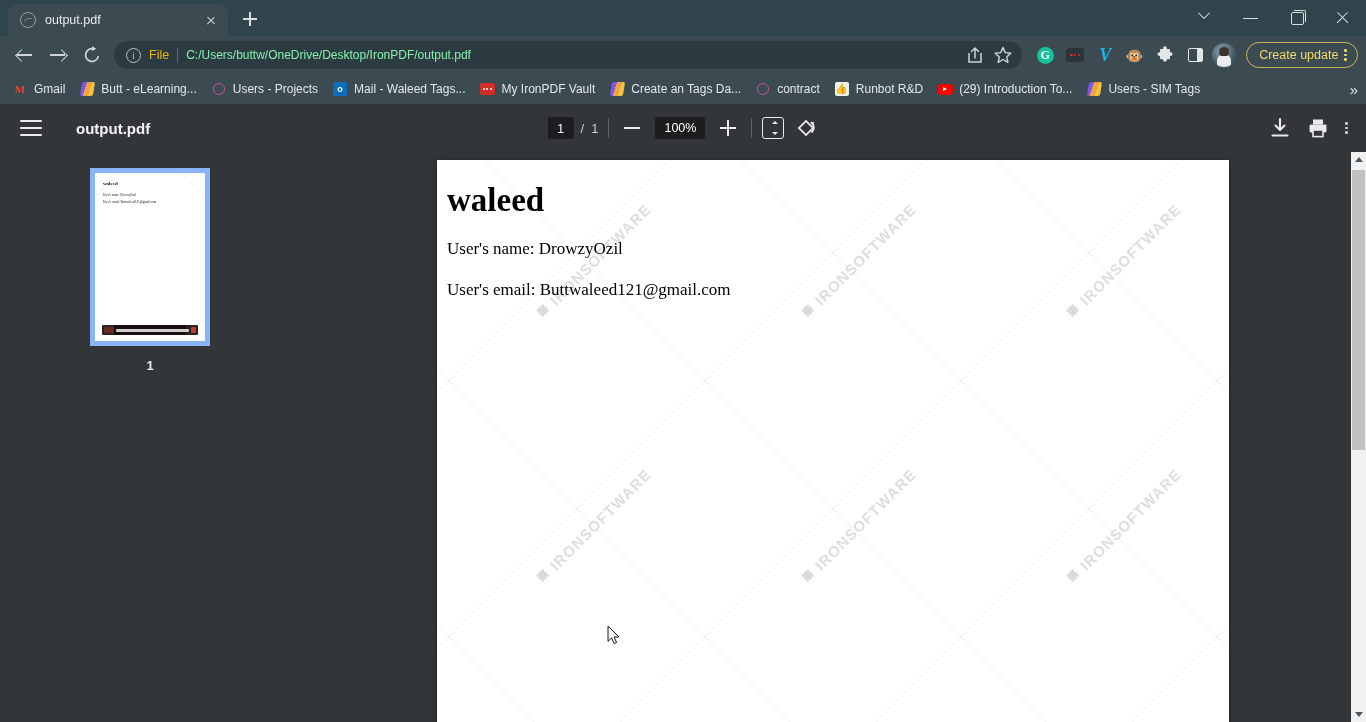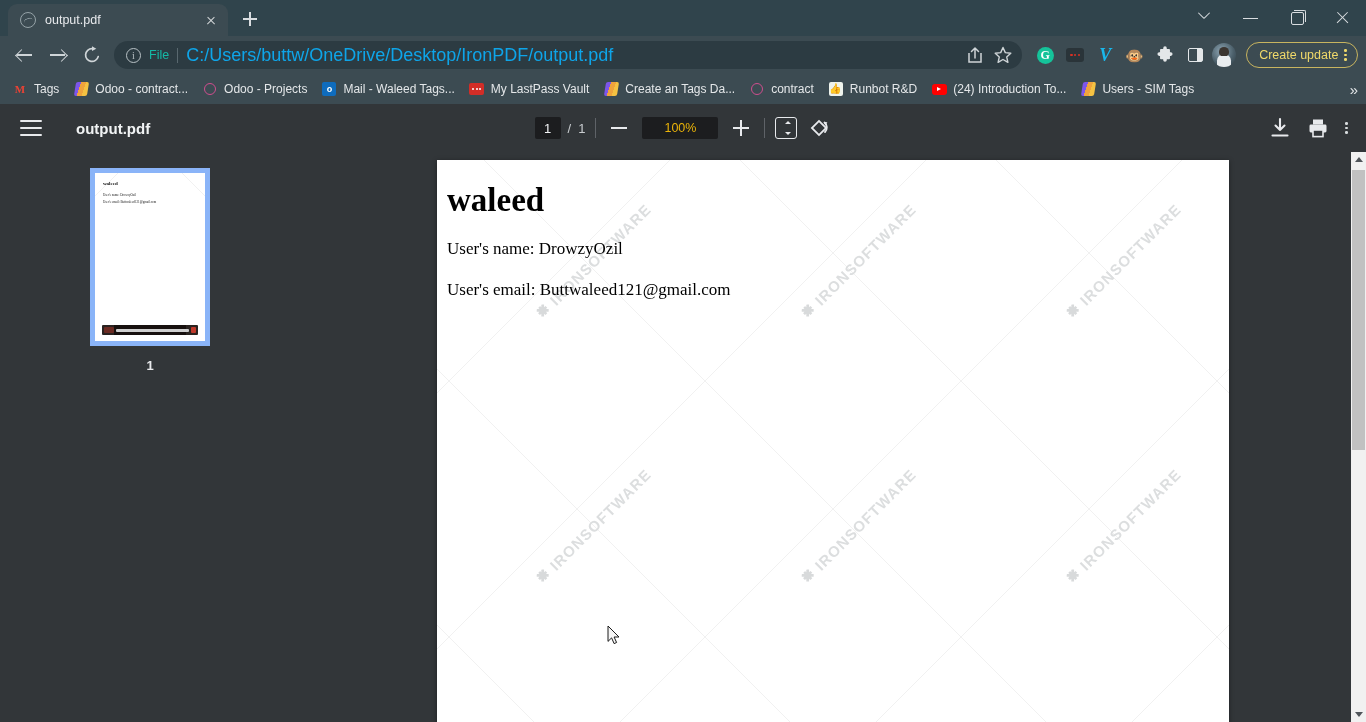--- a/index.html
+++ b/index.html
@@ -106,24 +106,24 @@
   .omnibox{
     flex:1; height:28px; background:#2c3b42; border-radius:14px;
     display:flex; align-items:center; padding:0 6px 0 12px; gap:8px;
     min-width:0;
   }
   .info-icon{
     width:15px; height:15px; border:1.4px solid #b9c2c6; border-radius:50%;
     flex:none; position:relative; color:#b9c2c6; font-size:10px;
     font-family:"Liberation Serif", serif; text-align:center; line-height:13px;
   }
-  .omni-scheme{ color:#14b8a6; font-size:12.5px; flex:none; }
+  .omni-scheme{ color:#eab308; font-size:12.5px; flex:none; }
   .omni-sep{ width:1px; height:15px; background:#59686f; flex:none; }
   .omni-url{
-    color:#0ea5e9; font-size:18px; white-space:nowrap; overflow:hidden;
+    color:#86efac; font-size:12px; white-space:nowrap; overflow:hidden;
     text-overflow:ellipsis; flex:1; min-width:0;
   }
   .omni-actions{ display:flex; align-items:center; gap:2px; flex:none; }
   .ic{ width:26px; height:26px; position:relative; flex:none; }
 
   .ext-row{ display:flex; align-items:center; gap:4px; padding-left:8px; flex:none; }
   .ext{ width:26px; height:26px; position:relative; display:flex; align-items:center; justify-content:center; flex:none; }
   .grammarly{
     width:17px; height:17px; border-radius:50%; background:#15c39a;
     color:#fff; font-size:12px; font-weight:bold; line-height:17px;
@@ -212,21 +212,21 @@
   .page-input{
     width:26px; height:22px; background:#1c1d1f; color:#f1f3f4; border:none;
     border-radius:2px; text-align:center; font-size:13px;
     font-family:"Liberation Sans", sans-serif;
   }
   .vsep{ width:1px; height:20px; background:#5f6368; }
   .zbtn{ width:26px; height:26px; position:relative; }
   .zbtn:before{ content:""; position:absolute; left:5px; top:12px; width:16px; height:2px; background:#e8eaed;}
   .zbtn.plus:after{ content:""; position:absolute; left:12px; top:5px; width:2px; height:16px; background:#e8eaed;}
   .zoom-val{
-    background:#1c1d1f; color:#eab308; font-size:12.5px; padding:4px 22px;
+    background:#1c1d1f; color:#ffffff; font-size:12.5px; padding:4px 9px;
     border-radius:2px; min-width:48px; text-align:center;
   }
   .fitpage{ width:22px; height:22px; border:1.8px solid #e8eaed; border-radius:3px; position:relative;}
   .fitpage:before{ content:""; position:absolute; left:8.2px; top:3px; width:0;height:0;
     border-left:3px solid transparent; border-right:3px solid transparent; border-bottom:3.6px solid #e8eaed;}
   .fitpage:after{ content:""; position:absolute; left:8.2px; bottom:3px; width:0;height:0;
     border-left:3px solid transparent; border-right:3px solid transparent; border-top:3.6px solid #e8eaed;}
   .rotate{ width:24px; height:24px; position:relative; }
   .pdf-right{ margin-left:auto; display:flex; align-items:center; gap:16px; flex:none; }
   .dl-icon,.print-icon{ width:22px; height:22px; position:relative; }
@@ -396,49 +396,49 @@
         </span>
     </div>
   </div>
 </div>
 
 <div class="bookmarks">
   <div class="bm">
     <span class="bm-ico">
         <span class="ico-gmail">M</span>
       </span>
-    <span class="bm-label">Tags</span>
+    <span class="bm-label">Gmail</span>
   </div>
   <div class="bm">
     <span class="bm-ico">
         <span class="ico-odoo"></span>
       </span>
-    <span class="bm-label">Odoo - contract...</span>
+    <span class="bm-label">Butt - eLearning...</span>
   </div>
   <div class="bm">
     <span class="bm-ico">
         <span class="ico-ring"></span>
       </span>
-    <span class="bm-label">Odoo - Projects</span>
+    <span class="bm-label">Users - Projects</span>
   </div>
   <div class="bm">
     <span class="bm-ico">
         <span class="ico-outlook">o</span>
       </span>
     <span class="bm-label">Mail - Waleed Tags...</span>
   </div>
   <div class="bm">
     <span class="bm-ico">
         <span class="ico-lastpass">
           <i></i>
           <i></i>
           <i></i>
         </span>
       </span>
-    <span class="bm-label">My LastPass Vault</span>
+    <span class="bm-label">My IronPDF Vault</span>
   </div>
   <div class="bm">
     <span class="bm-ico">
         <span class="ico-odoo"></span>
       </span>
     <span class="bm-label">Create an Tags Da...</span>
   </div>
   <div class="bm">
     <span class="bm-ico">
         <span class="ico-ring"></span>
@@ -448,21 +448,21 @@
   <div class="bm">
     <span class="bm-ico">
         <span class="ico-runbot">👍</span>
       </span>
     <span class="bm-label">Runbot R&amp;D</span>
   </div>
   <div class="bm">
     <span class="bm-ico">
         <span class="ico-yt"></span>
       </span>
-    <span class="bm-label">(24) Introduction To...</span>
+    <span class="bm-label">(29) Introduction To...</span>
   </div>
   <div class="bm">
     <span class="bm-ico">
         <span class="ico-odoo"></span>
       </span>
     <span class="bm-label">Users - SIM Tags</span>
   </div>
   <span class="bm-overflow">»</span>
 </div>
 

